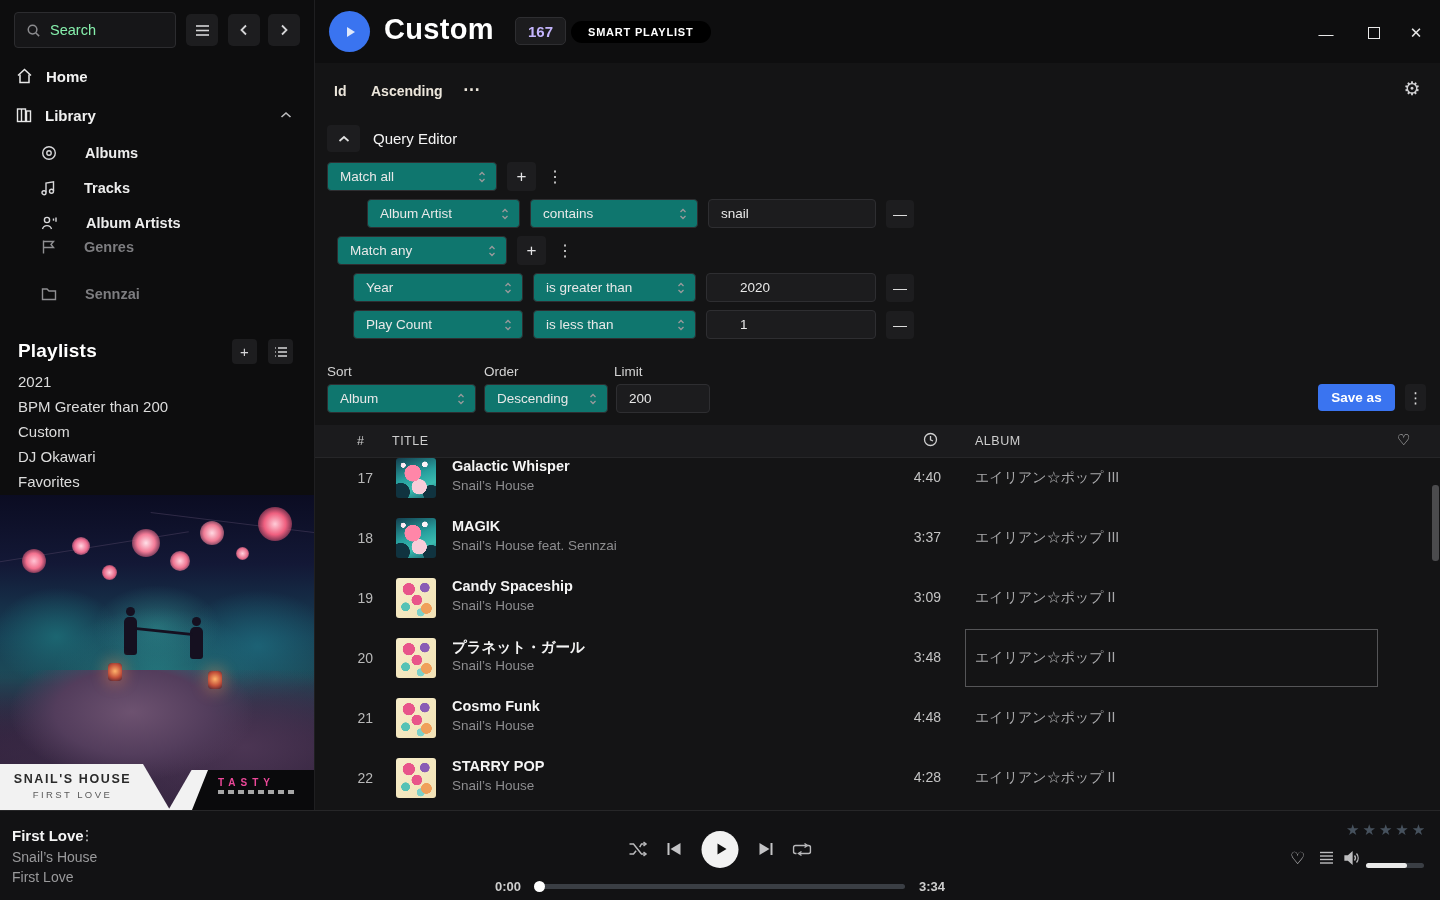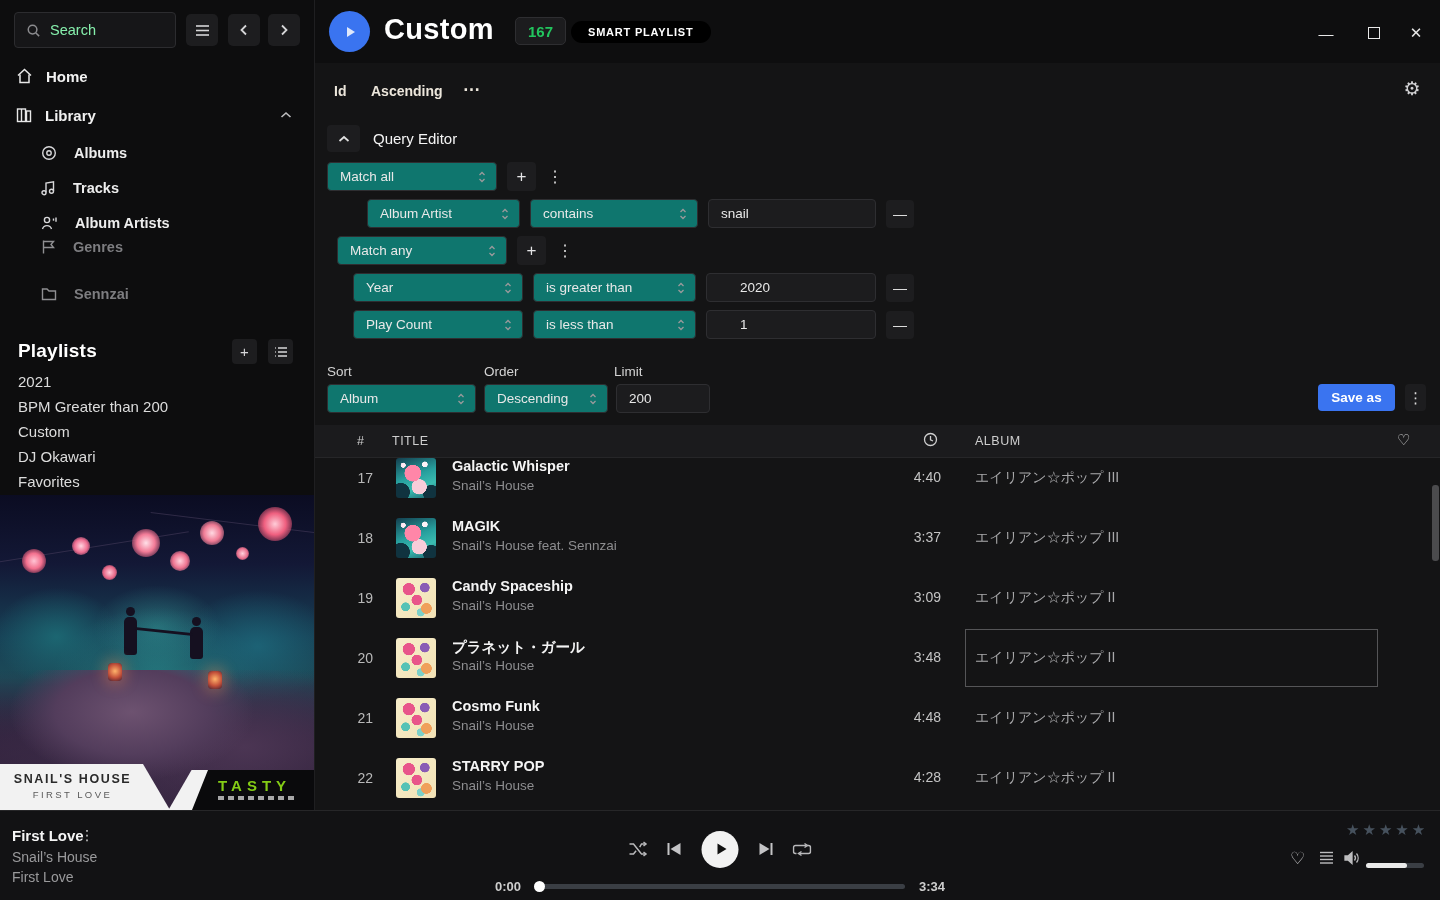--- a/index.html
+++ b/index.html
@@ -7,21 +7,21 @@
               font-family:"Liberation Sans", sans-serif; -webkit-font-smoothing:antialiased; }
   .app { position:relative; width:1440px; height:900px; background:#141415; }
 
   
   .sidebar { position:absolute; left:0; top:0; width:315px; height:810px; background:#0d0d0e; border-right:1px solid #1f1f21; z-index:5; }
   .search-box { position:absolute; left:14px; top:12px; width:162px; height:36px; background:#161618; border:1px solid #2c2c2f; border-radius:4px; display:flex; align-items:center; gap:9px; padding:0 11px; }
   .search-box .ph { color:#86efac; font-size:14.5px; }
   .sq-btn { position:absolute; top:14px; width:32px; height:32px; background:#1d1d1f; border-radius:5px; display:flex; align-items:center; justify-content:center; }
   .sq-btn svg { stroke:#d6d6d8; }
   .side-item { position:absolute; left:0; width:100%; height:30px; display:flex; align-items:center; gap:13px; padding-left:16px; color:#f1f1f1; font-weight:bold; font-size:15px; }
-  .side-sub { position:absolute; left:0; width:100%; height:28px; display:flex; align-items:center; gap:17px; padding-left:41px; color:#ededed; font-weight:bold; font-size:14.5px; }
+  .side-sub { position:absolute; left:0; width:100%; height:28px; display:flex; align-items:center; gap:28px; padding-left:41px; color:#ededed; font-weight:bold; font-size:14.5px; }
   .side-sub.dim { color:#7d7d80; }
   .chev-collapse { position:absolute; right:22px; }
   .pl-title { position:absolute; left:18px; top:340px; color:#fff; font-size:19px; font-weight:bold; letter-spacing:.2px; }
   .pl-btn { position:absolute; top:339px; width:25px; height:25px; background:#1d1d1f; border-radius:4px; display:flex; align-items:center; justify-content:center; color:#d8d8da; font-size:15px; }
   .pl-item { position:absolute; left:18px; height:25px; display:flex; align-items:center; color:#dcdcdc; font-size:15px; width:260px; }
 
   
   .art-panel { position:absolute; left:0; top:495px; width:314px; height:315px; overflow:hidden;
     background:
       radial-gradient(90px 70px at 18% 45%, #1d6f78cc 0%, transparent 70%),
@@ -42,30 +42,30 @@
   .fig .head { width:9px; height:9px; background:#151020; border-radius:50%; margin:0 auto; }
   .fig .body { width:13px; height:38px; background:#151020; border-radius:5px 5px 3px 3px; margin-top:1px; }
   .arm-line { position:absolute; height:3px; background:#151020; border-radius:2px; }
   .hand-lantern { position:absolute; width:14px; height:18px; background:radial-gradient(circle at 50% 45%, #ffb36b 0%, #c4513a 55%, #4a2030 100%); border-radius:4px; box-shadow:0 0 14px 4px #ff8a4d55; }
   .band-white { position:absolute; left:0; bottom:0; width:200px; height:46px; background:#f2f2f2;
     clip-path:polygon(0 0, 143px 0, 170px 46px, 0 46px); padding-top:8px; }
   .band-white .l1 { color:#2a2a2a; font-weight:bold; font-size:12.5px; letter-spacing:1.6px; text-align:center; width:145px; }
   .band-white .l2 { color:#5a5a5a; font-size:9.5px; letter-spacing:2.4px; text-align:center; width:145px; margin-top:3px; }
   .band-stripe { position:absolute; bottom:0; right:108px; width:26px; height:40px; background:#f2f2f2; transform:skewX(-30deg); }
   .band-dark { position:absolute; right:0; bottom:0; width:122px; height:40px; background:#0a0a0c; clip-path:polygon(16px 0, 100% 0, 100% 100%, 0 100%); padding:7px 0 0 26px; }
-  .band-dark .tasty { color:#84cc16; font-size:15px; font-weight:600; letter-spacing:5px; }
+  .band-dark .tasty { color:#ec4899; font-size:10px; font-weight:600; letter-spacing:5px; }
   .tasty-sub-marks { margin-top:2px; width:78px; height:4px;
     background:repeating-linear-gradient(90deg, #cfcfcf 0 6px, transparent 6px 10px); opacity:.8; }
 
   
   .main { position:absolute; left:315px; top:0; width:1125px; height:810px; background:#141415; }
   .page-header { position:absolute; left:0; top:0; width:100%; height:63px; background:#0e0e0f; }
   .play-circle { position:absolute; left:14px; top:11px; width:41px; height:41px; border-radius:50%; background:#3a74f0; display:flex; align-items:center; justify-content:center; }
   .page-title { position:absolute; left:69px; top:13px; color:#fff; font-size:29px; font-weight:bold; letter-spacing:.3px; }
-  .count-badge { position:absolute; left:200px; top:17px; height:28px; padding:0 12px; background:#1c1c1e; border:1px solid #2e2e31; border-radius:5px; color:#22c55e; font-size:15px; font-weight:600; display:flex; align-items:center; }
+  .count-badge { position:absolute; left:200px; top:17px; height:28px; padding:0 12px; background:#1c1c1e; border:1px solid #2e2e31; border-radius:5px; color:#c4b5fd; font-size:15px; font-weight:600; display:flex; align-items:center; }
   .smart-pill { position:absolute; left:256px; top:21px; height:22px; padding:0 17px; background:#000; border-radius:11px; color:#fff; font-size:11px; font-weight:bold; letter-spacing:.8px; display:flex; align-items:center; }
   .win-btn { position:absolute; top:22px; width:22px; height:22px; display:flex; align-items:center; justify-content:center; color:#e8e8e8; font-size:15px; }
   .win-max-box { width:12px; height:12px; border:1.5px solid #e8e8e8; }
 
   .toolbar { position:absolute; left:0; top:63px; width:100%; height:55px; }
   .tb-field { position:absolute; left:19px; top:20px; color:#ece6db; font-size:14px; font-weight:bold; }
   .tb-dir { position:absolute; left:56px; top:20px; color:#ece6db; font-size:14px; font-weight:bold; }
   .tb-more { position:absolute; left:148px; top:16px; color:#ece6db; font-size:17px; font-weight:bold; letter-spacing:1px; }
   .gear-btn { position:absolute; left:1085px; top:14px; width:24px; height:24px; color:#d2d2d4; font-size:19px; line-height:24px; text-align:center; }
 

